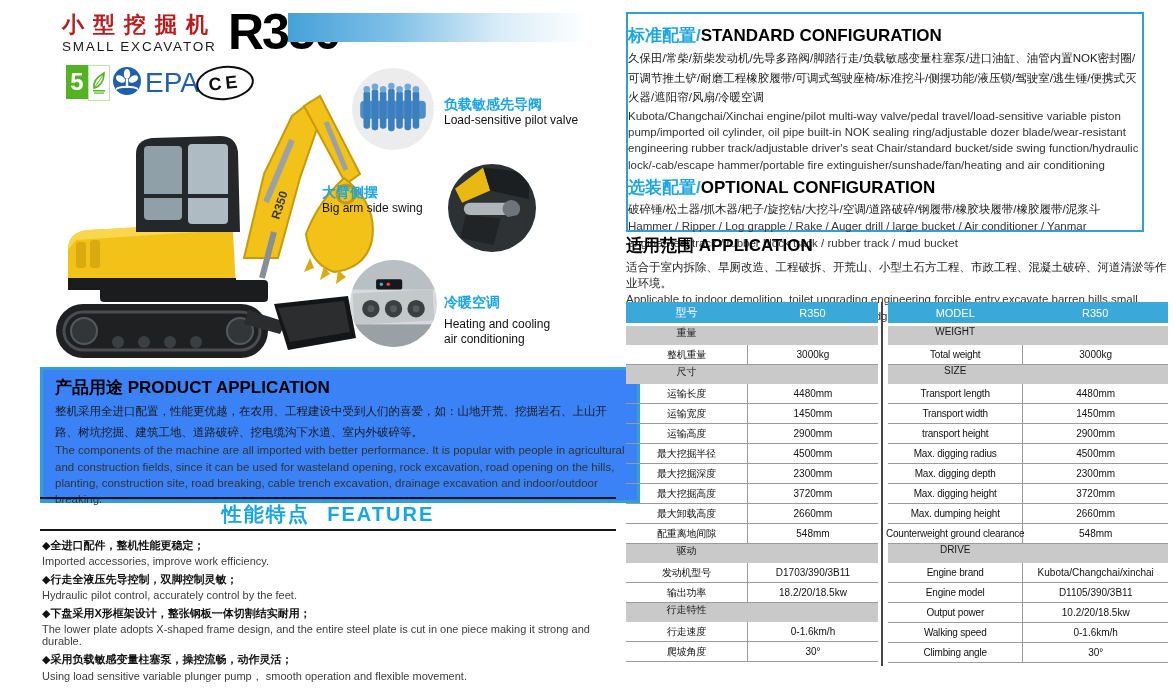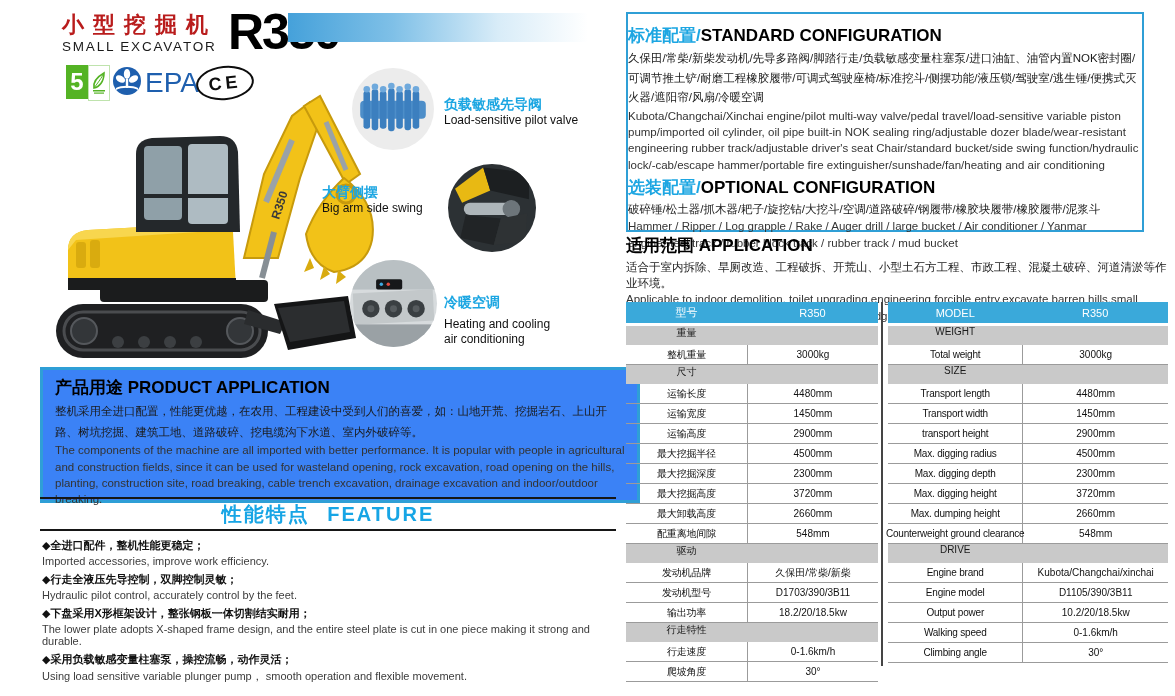--- a/index.html
+++ b/index.html
@@ -315,24 +315,20 @@
       <div class="t-value">2660mm</div>
     </div>
     <div class="t-row">
       <div class="t-label">配重离地间隙</div>
       <div class="t-value">548mm</div>
     </div>
     <div class="t-sec">
       <span>驱动</span>
     </div>
     <div class="t-row">
-      <div class="t-label">发动机品牌</div>
-      <div class="t-value">久保田/常柴/新柴</div>
-    </div>
-    <div class="t-row">
       <div class="t-label">发动机型号</div>
       <div class="t-value">D1703/390/3B11</div>
     </div>
     <div class="t-row">
       <div class="t-label">输出功率</div>
       <div class="t-value">18.2/20/18.5kw</div>
     </div>
     <div class="t-sec">
       <span>行走特性</span>
     </div>

